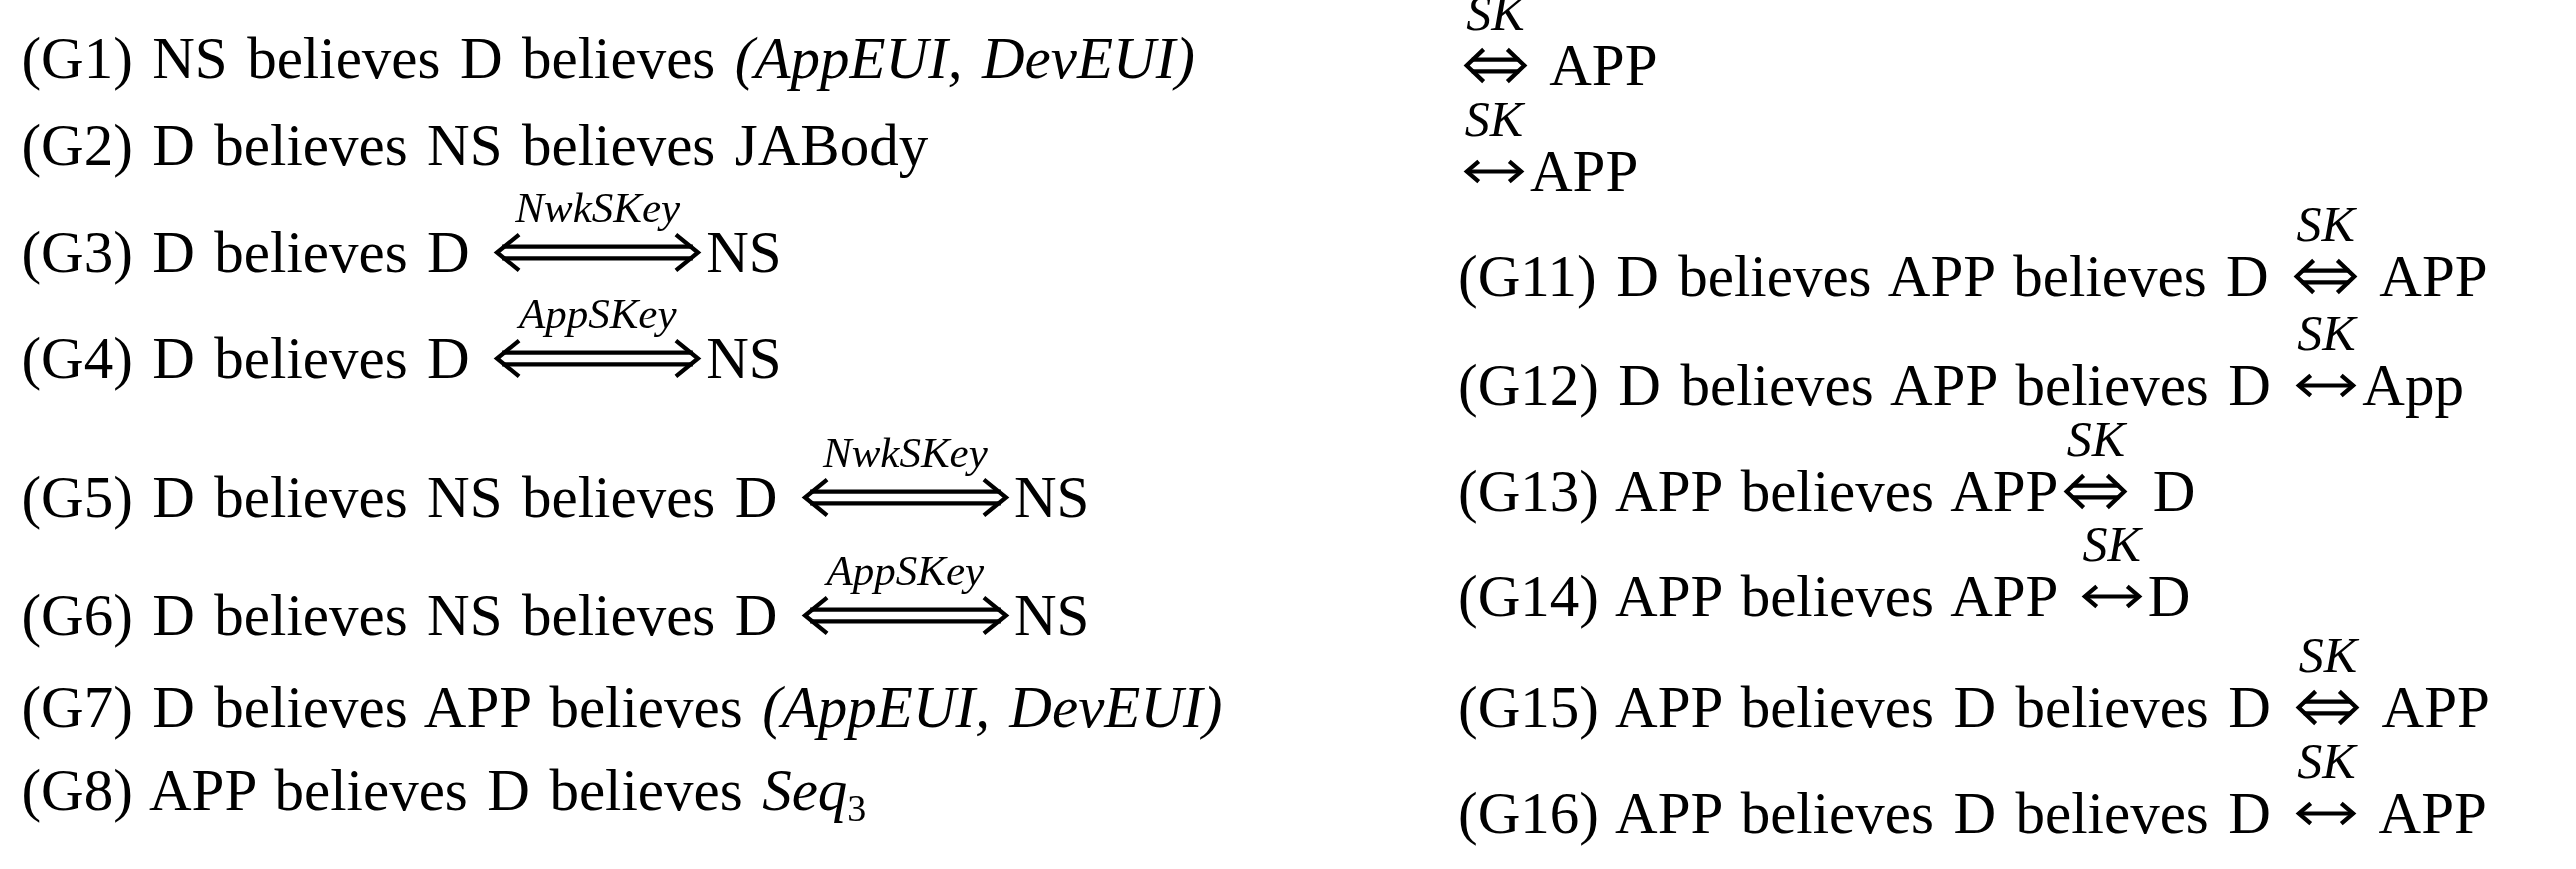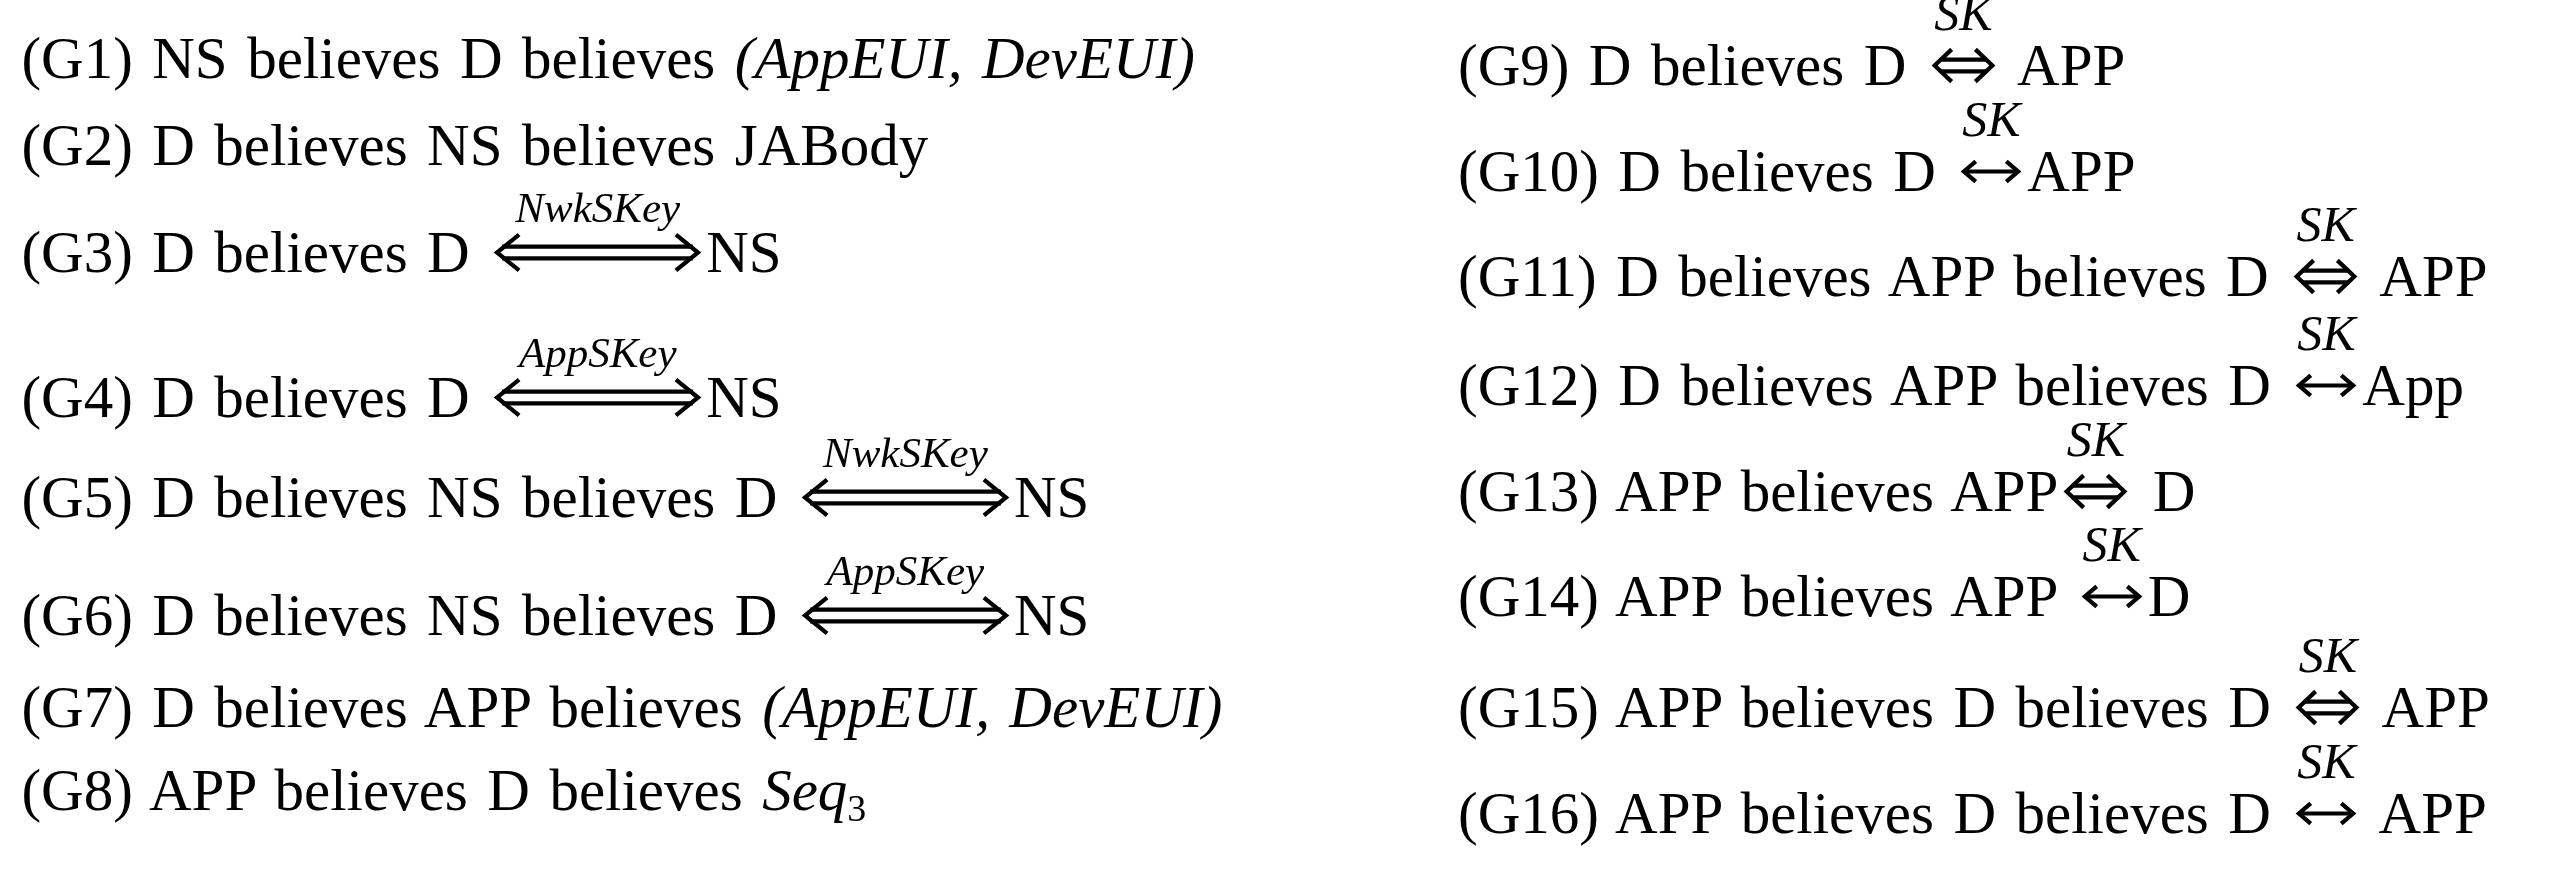--- a/index.html
+++ b/index.html
@@ -25,21 +25,21 @@
   
   .oa{position:relative;display:inline-block;}
   .oa svg{display:block;}
   .oa-label{
     position:absolute;left:50%;bottom:100%;transform:translateX(-50%);
     font-style:italic;line-height:1;white-space:pre;word-spacing:normal;
   }
   .oa.long .oa-label{font-size:43px;margin-bottom:4.3px;text-align:center;}
   .oa.short .oa-label{font-size:50px;margin-bottom:7.7px;}
   
-  #row-g1{top:29px;}  #row-g2{top:116px;} #row-g3{top:223px;} #row-g4{top:368px;}
+  #row-g1{top:29px;}  #row-g2{top:116px;} #row-g3{top:223px;} #row-g4{top:329px;}
   #row-g5{top:468px;} #row-g6{top:586px;} #row-g7{top:678px;} #row-g8{top:761px;}
   #row-g9{top:36px;}  #row-g10{top:142px;} #row-g11{top:247px;} #row-g12{top:356px;}
   #row-g13{top:462px;} #row-g14{top:567px;} #row-g15{top:678px;} #row-g16{top:784px;text-align:right;}
 </style>
 </head>
 <body>
 
 <div id="page">
   <div class="col" id="col-left">
       <div class="row" id="row-g1"><span class="seg plain">(G1) NS believes D believes </span><span class="seg math">(AppEUI, DevEUI)</span></div>
@@ -65,27 +65,27 @@
       <div class="row" id="row-g6"><span class="seg plain">(G6) D believes NS believes D </span><span class="oa long"><span class="oa-label">AppSKey</span><span class="oa-arrow"><svg height="39" fill="none" stroke="#000000" stroke-width="5" stroke-linejoin="miter" stroke-linecap="butt" width="217" viewBox="0 0 253 46">
               <line x1="14" y1="16" x2="239" y2="16"></line>
               <line x1="14" y1="30" x2="239" y2="30"></line>
               <polyline points="34,2 8,23 34,44"></polyline>
               <polyline points="219,2 245,23 219,44"></polyline>
             </svg></span></span><span class="seg plain">NS</span></div>
       <div class="row" id="row-g7"><span class="seg plain">(G7) D believes APP believes </span><span class="seg math">(AppEUI, DevEUI)</span></div>
       <div class="row" id="row-g8"><span class="seg plain">(G8) APP believes D believes </span><span class="seg math">Seq</span><span class="seg sub">3</span></div>
     </div>
   <div class="col" id="col-right">
-      <div class="row" id="row-g9"><span class="seg plain">(G9) D believes D </span><span class="oa short"><span class="oa-label">SK</span><span class="oa-arrow"><svg height="39" fill="none" stroke="#000000" stroke-width="5" stroke-linejoin="miter" stroke-linecap="butt" width="75" viewBox="0 0 88 46">
+      <div class="row" id="row-g9"><span class="oa short"><span class="oa-label">SK</span><span class="oa-arrow"><svg height="39" fill="none" stroke="#000000" stroke-width="5" stroke-linejoin="miter" stroke-linecap="butt" width="75" viewBox="0 0 88 46">
               <line x1="16" y1="16" x2="72" y2="16"></line>
               <line x1="16" y1="30" x2="72" y2="30"></line>
               <polyline points="30,4 10,23 30,42"></polyline>
               <polyline points="58,4 78,23 58,42"></polyline>
             </svg></span></span><span class="seg plain"> APP</span></div>
-      <div class="row" id="row-g10"><span class="seg plain">(G10) D believes D </span><span class="oa short"><span class="oa-label">SK</span><span class="oa-arrow"><svg height="39" fill="none" stroke="#000000" stroke-width="5" stroke-linejoin="miter" stroke-linecap="butt" width="72" viewBox="0 0 84 46">
+      <div class="row" id="row-g10"><span class="oa short"><span class="oa-label">SK</span><span class="oa-arrow"><svg height="39" fill="none" stroke="#000000" stroke-width="5" stroke-linejoin="miter" stroke-linecap="butt" width="72" viewBox="0 0 84 46">
               <line x1="10" y1="23" x2="74" y2="23"></line>
               <polyline points="24,11 10,23 24,35"></polyline>
               <polyline points="60,11 74,23 60,35"></polyline>
             </svg></span></span><span class="seg plain">APP</span></div>
       <div class="row" id="row-g11"><span class="seg plain">(G11) D believes APP believes D </span><span class="oa short"><span class="oa-label">SK</span><span class="oa-arrow"><svg height="39" fill="none" stroke="#000000" stroke-width="5" stroke-linejoin="miter" stroke-linecap="butt" width="75" viewBox="0 0 88 46">
               <line x1="16" y1="16" x2="72" y2="16"></line>
               <line x1="16" y1="30" x2="72" y2="30"></line>
               <polyline points="30,4 10,23 30,42"></polyline>
               <polyline points="58,4 78,23 58,42"></polyline>
             </svg></span></span><span class="seg plain"> APP</span></div>

